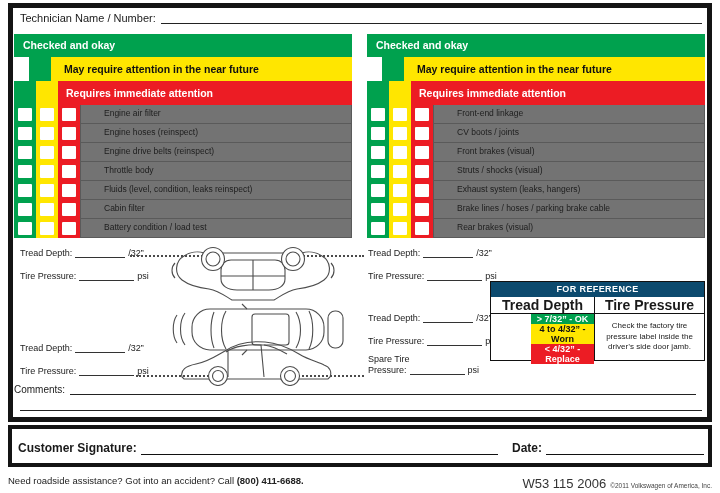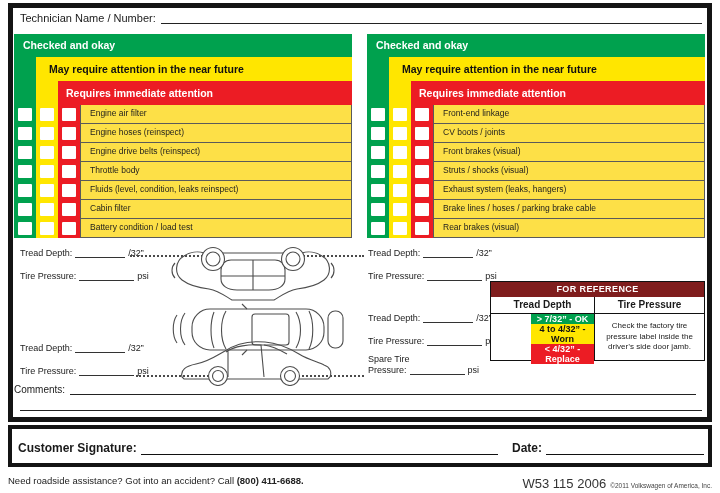--- a/index.html
+++ b/index.html
@@ -13,52 +13,52 @@
 
   
   .tech { position:absolute; left:20px; top:12px; width:682px; display:flex; align-items:flex-end; font-size:11px; }
   .tech .ul { flex:1; border-bottom:1.5px solid #222; height:12px; margin-left:5px; }
 
   
   .col { position:absolute; width:338px; top:34px; }
   .col.left { left:14px; } .col.right { left:367px; }
   .hdrA { height:23px; background:var(--green,#00A14E); color:#fff; font-weight:bold; font-size:10.5px; line-height:23px; padding-left:9px; }
   .hdrB, .hdrC, .row { display:flex; }
-  .hdrB { height:24px; }
+  .hdrB { height:24px;margin-left:15px; }
   .hdrC { height:24px; }
   .gcell { width:22px; background:var(--green,#00A14E); }
   .ycell { width:22px; background:var(--yellow,#FFE600); }
   .ybar { flex:1; background:var(--yellow,#FFE600); color:#111; font-weight:bold; font-size:10.5px; line-height:24px; padding-left:13px; }
   .rbar { flex:1; background:var(--red,#EC1C24); color:#fff; font-weight:bold; font-size:10.5px; line-height:24px; padding-left:8px; }
   .row { height:19px; }
   .cb { width:22px; display:flex; align-items:center; justify-content:center; }
   .cb.g { background:var(--green,#00A14E); } .cb.y { background:var(--yellow,#FFE600); } .cb.r { background:var(--red,#EC1C24); }
   .box { width:14px; height:13px; background:#fff; border-radius:1px; }
-  .lbl { flex:1; background:#fde047; border:1px solid #5a5a5a; border-top:none; font-size:8.5px; line-height:17px; padding-left:9px; color:#1d1d1d; white-space:nowrap; overflow:hidden; }
+  .lbl { flex:1; background:#737373; border:1px solid #5a5a5a; border-top:none; font-size:8.5px; line-height:17px; padding-left:23px; color:#1d1d1d; white-space:nowrap; overflow:hidden; }
   .row:first-of-type .lbl { border-top:1px solid #5a5a5a; }
 
   
   .tf { position:absolute; display:flex; align-items:flex-start; font-size:9px; white-space:nowrap; color:#222; }
   .tf .ul { display:inline-block; border-bottom:1px solid #333; height:10px; margin:0 3px; }
   .w50 { width:50px; } .w55 { width:55px; }
   .spare { position:absolute; left:368px; top:354px; font-size:9px; color:#222; }
   .spare .l2 { display:flex; align-items:flex-end; margin-top:1px;justify-content:space-between; }
 
   
   .dot-line { position:absolute; height:0; border-top:2px dotted #4a4a4a; }
   .dot-pt { position:absolute; width:3px; height:3px; background:#111; }
 
   
   .car { position:absolute; left:168px; top:246px; }
 
   
   .ref { position:absolute; left:490px; top:281px; width:215px; height:80px; border:1px solid #111; background:#fff; }
-  .ref-title { height:15px; background:#7f1d1d; color:#fff; text-align:center; font-weight:bold; font-size:9px; line-height:15px; letter-spacing:.4px; }
+  .ref-title { height:15px; background:#0c4a6e; color:#fff; text-align:center; font-weight:bold; font-size:9px; line-height:15px; letter-spacing:.4px; }
   .ref-hdr { display:flex; height:17px; border-bottom:1px solid #111; }
-  .ref-hdr > div { font-weight:bold; font-size:10px; line-height:16px; text-align:center; }
+  .ref-hdr > div { font-weight:bold; font-size:14px; line-height:16px; text-align:center; }
   .ref-c1 { width:104px; border-right:1px solid #111; }
   .ref-c2 { flex:1; }
   .ref-body { display:flex; height:46px; }
   .ref-rows { width:104px; border-right:1px solid #111; display:flex; flex-direction:column;padding-left:40px; }
   .rr { flex:1; text-align:center; font-weight:bold; font-size:9px; display:flex; align-items:center; justify-content:center; }
   .rr.g { background:var(--green,#00A14E); color:#fff; }
   .rr.y { background:var(--yellow,#FFE600); color:#111; }
   .rr.r { background:var(--red,#EC1C24); color:#fff; }
   .ref-note { flex:1; font-size:8px; line-height:1.3; text-align:center; display:flex; align-items:center; padding:2px 5px; color:#1a1a1a; }
 

